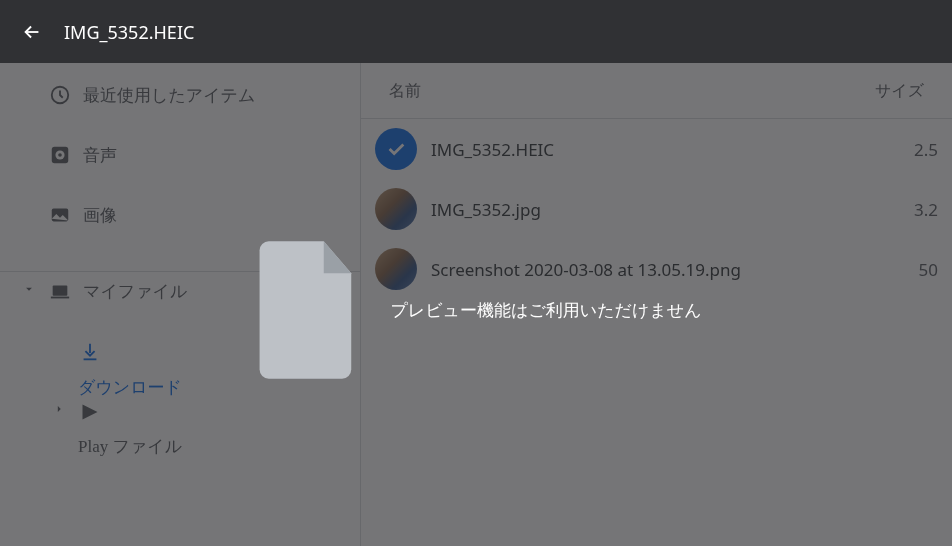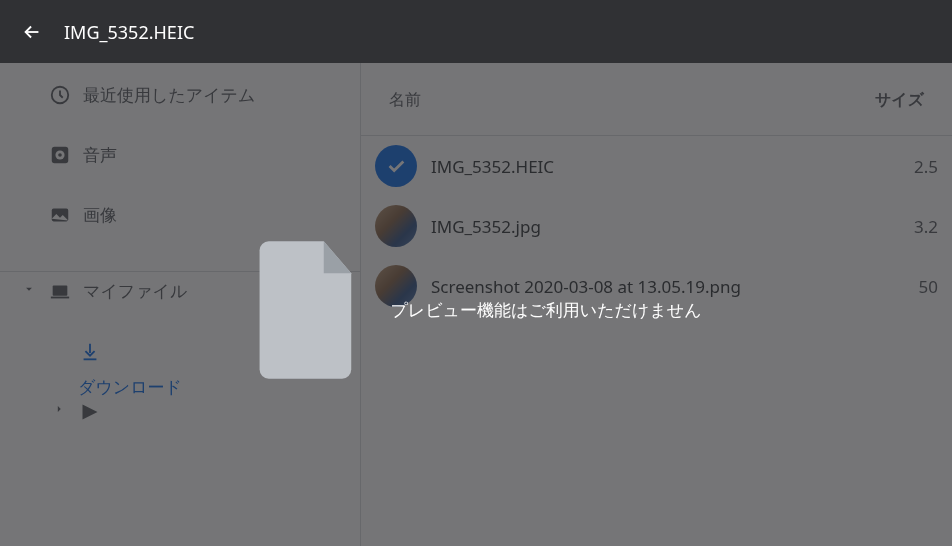--- a/index.html
+++ b/index.html
@@ -50,28 +50,28 @@
   .sidebar-item.selected { color: #1a73e8; }
   .sidebar-icon { width: 24px; height: 24px; display:flex; align-items:center; justify-content:center; }
 
   .content {
     flex: 1;
     border-left: 1px solid #dadce0;
   }
   .col-header {
     display:flex;
     align-items:center;
-    height: 73px;
+    height: 56px;
     padding: 0 28px;
     color: #5f6368;
     font-size: 16px;
     border-bottom: 1px solid #dadce0;
   }
   .col-name { flex:1; }
-  .col-size { margin-left:auto;font-weight:bold; }
+  .col-size { margin-left:auto; }
 
   .row {
     display:flex;
     align-items:center;
     height: 60px;
     padding: 0 14px 0 14px;
     gap: 14px;
     color: #3c4043;
     font-size: 17px;
   }
@@ -198,20 +198,21 @@
       <span class="exp" style="left:50px">
         <svg width="14" height="14" viewBox="0 0 24 24" fill="#5f6368">
             <path d="M10 7l5 5-5 5z"></path>
           </svg>
       </span>
       <span class="sidebar-icon">
         <svg width="20" height="20" viewBox="0 0 24 24" fill="#5f6368">
             <path d="M3 3l18 9L3 21z"></path>
           </svg>
       </span>
+      <span>Play ファイル</span>
     </div>
 
   </div>
 
   <div class="content">
     <div class="col-header">
       <div class="col-name">名前</div>
       <div class="col-size">サイズ</div>
     </div>
 

